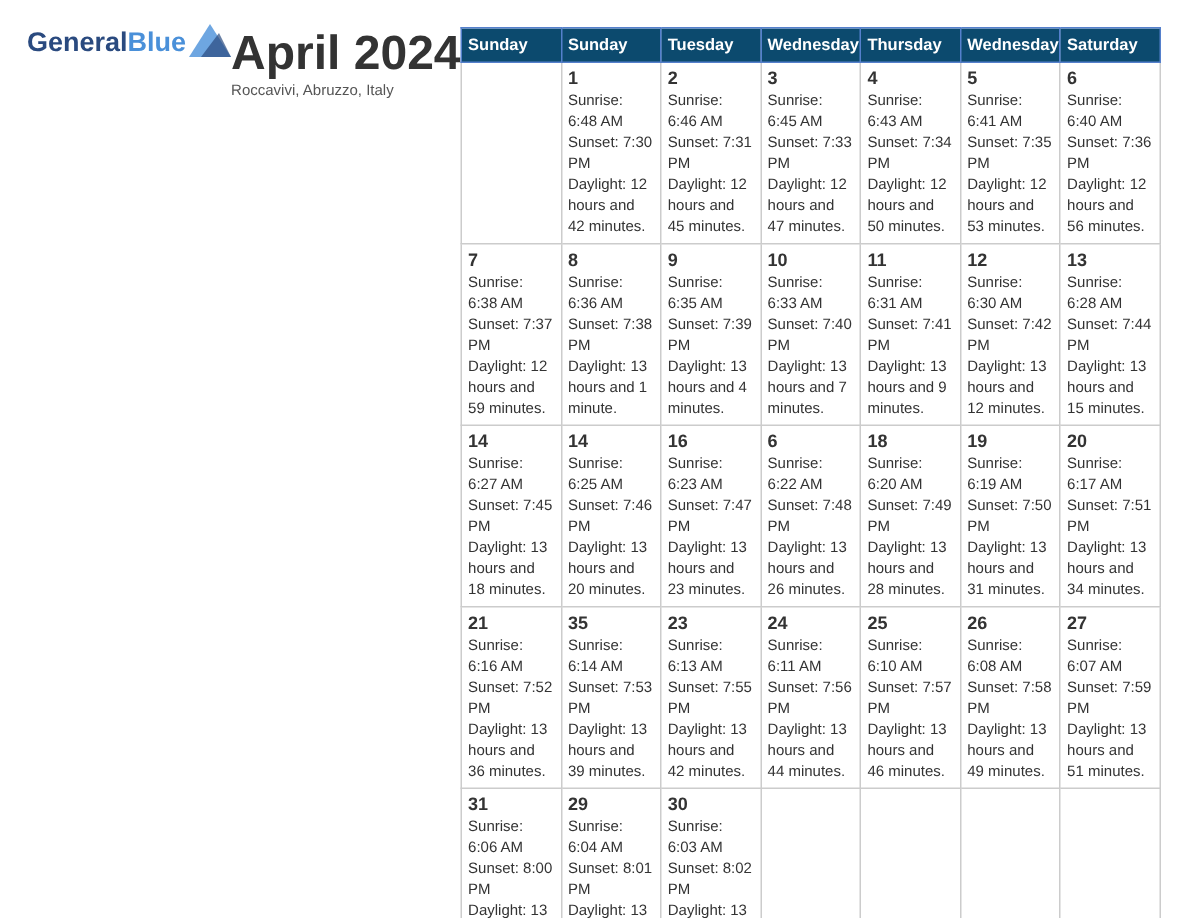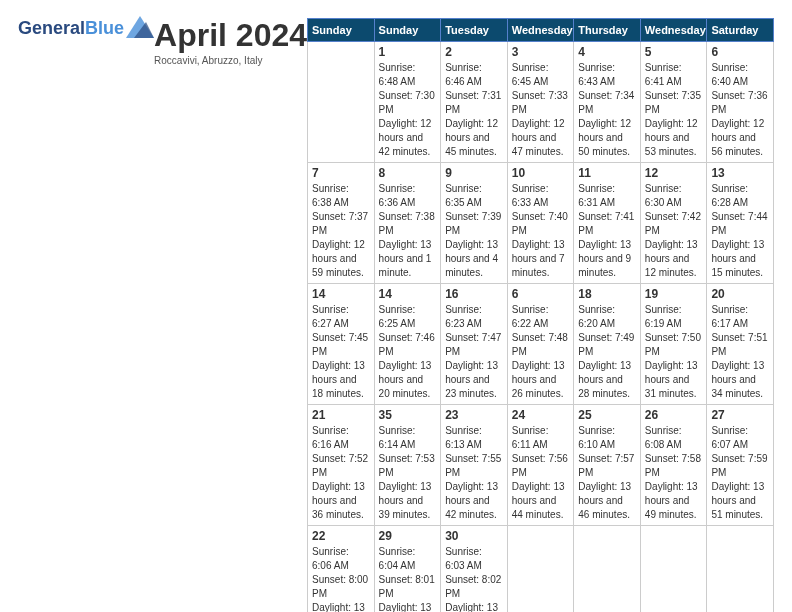--- a/index.html
+++ b/index.html
@@ -353,21 +353,21 @@
         <span class="day-number">27</span>
         <div class="day-info">
           Sunrise: 6:07 AM<br>
           Sunset: 7:59 PM<br>
           Daylight: 13 hours and 51 minutes.
         </div>
       </td>
         </tr>
         <tr>
           <td>
-        <span class="day-number">22</span>
+        <span class="day-number">31</span>
         <div class="day-info">
           Sunrise: 6:06 AM<br>
           Sunset: 8:00 PM<br>
           Daylight: 13 hours and 54 minutes.
         </div>
       </td>
           <td>
         <span class="day-number">29</span>
         <div class="day-info">
           Sunrise: 6:04 AM<br>

